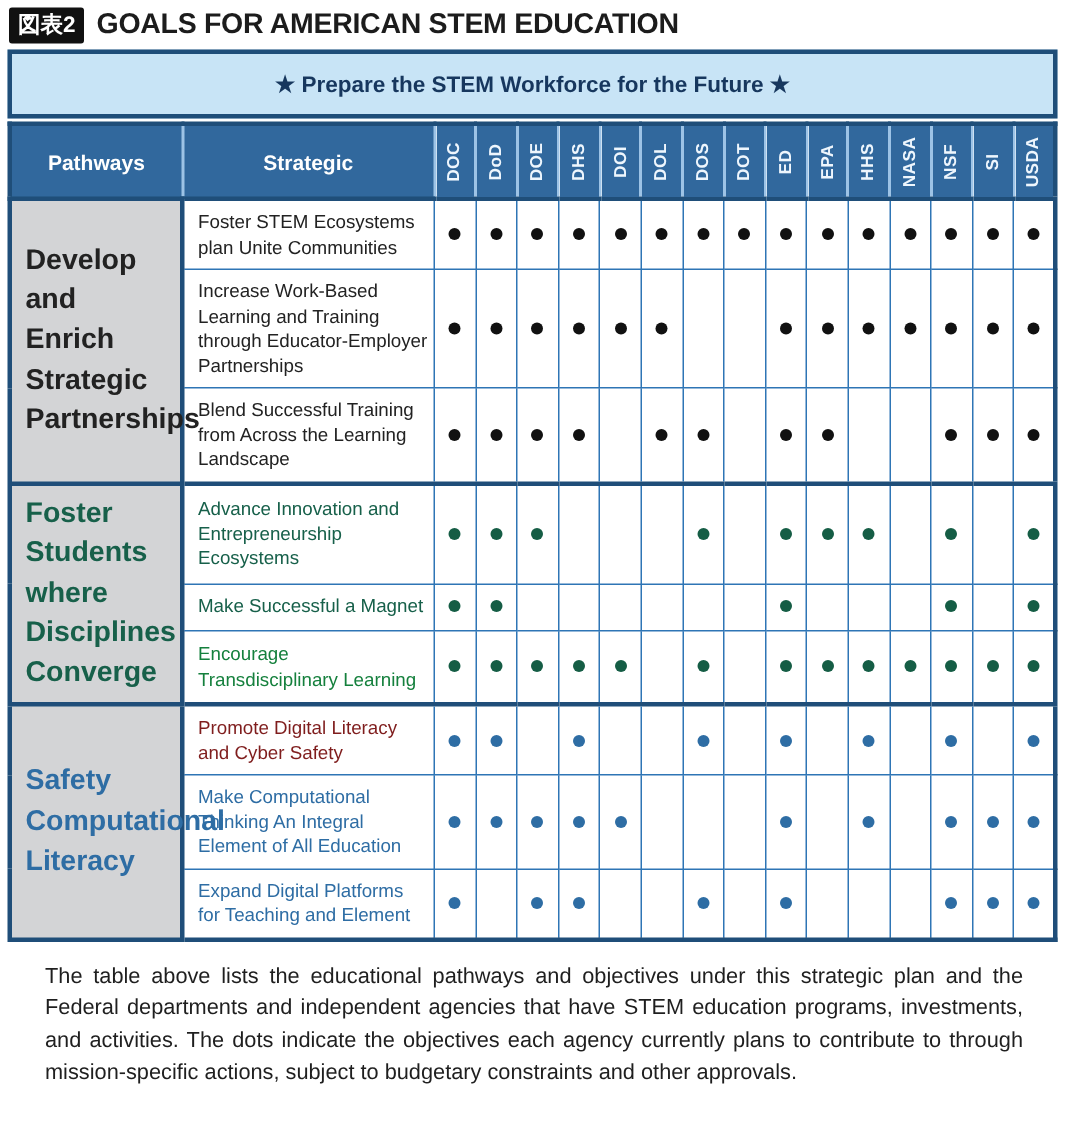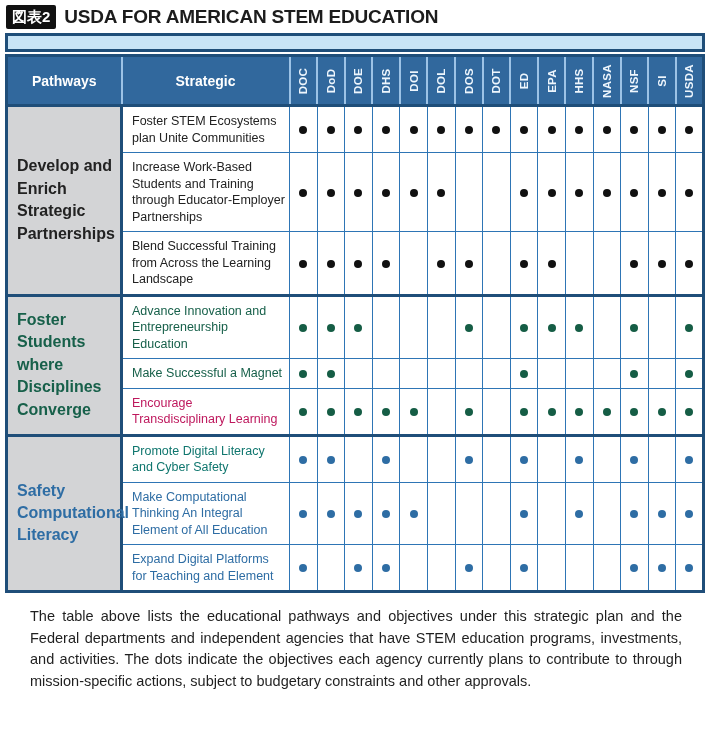--- a/index.html
+++ b/index.html
@@ -57,21 +57,21 @@
   tbody td {
     border: 1px solid #2e75b5;
     background: #ffffff;
     vertical-align: middle;
   }
   tbody tr.group-start td { border-top: 3px solid #1f4e79; }
   td.pathway {
     background: #d3d4d6;
     border-left: 3px solid #1f4e79;
     border-right: 3px solid #1f4e79;
-    font-weight: bold; font-size: 16px; line-height: 1.4;
+    font-weight: bold; font-size: 19px; line-height: 1.4;
     padding: 6px 6px 6px 9px;
   }
   td.objective {
     font-size: 12.5px; line-height: 16.5px;
     padding: 6px 4px 6px 9px;
   }
   td.dotcell { text-align: center; padding: 0; }
   .dot {
     display: inline-block; width: 8px; height: 8px; border-radius: 50%;
     vertical-align: middle;
@@ -80,24 +80,25 @@
     margin: 13px 28px 0 30px;
     font-size: 14.5px; line-height: 21.5px;
     color: #1f1f1f; text-align: justify;
   }
 </style>
 </head>
 <body>
 
 <div class="title-row">
   <span class="figure-badge">図表2</span>
-  <span class="page-title">USDA FOR AMERICAN STEM EDUCATION</span>
+  <span class="page-title">GOALS FOR AMERICAN STEM EDUCATION</span>
 </div>
 
 <div class="goals-box">
+  <div class="goal-line">★ Prepare the STEM Workforce for the Future ★</div>
 </div>
 
 <table class="stem">
   <colgroup>
     <col style="width:115px">
       <col style="width:168px">
   </colgroup>
   <thead>
     <tr id="agency-header-row">
       <th class="hdr-text">Pathways</th>
@@ -163,21 +164,21 @@
         <td class="dotcell"><span class="dot" style="background: rgb(17, 17, 17);"></span></td>
         <td class="dotcell"><span class="dot" style="background: rgb(17, 17, 17);"></span></td>
         <td class="dotcell"><span class="dot" style="background: rgb(17, 17, 17);"></span></td>
         <td class="dotcell"><span class="dot" style="background: rgb(17, 17, 17);"></span></td>
         <td class="dotcell"><span class="dot" style="background: rgb(17, 17, 17);"></span></td>
         <td class="dotcell"><span class="dot" style="background: rgb(17, 17, 17);"></span></td>
         <td class="dotcell"><span class="dot" style="background: rgb(17, 17, 17);"></span></td>
         <td class="dotcell"><span class="dot" style="background: rgb(17, 17, 17);"></span></td>
       </tr>
       <tr>
-        <td class="objective" style="color: rgb(34, 34, 34);">Increase Work-Based Students and Training through Educator-Employer Partnerships</td>
+        <td class="objective" style="color: rgb(34, 34, 34);">Increase Work-Based Learning and Training through Educator-Employer Partnerships</td>
         <td class="dotcell"><span class="dot" style="background: rgb(17, 17, 17);"></span></td>
         <td class="dotcell"><span class="dot" style="background: rgb(17, 17, 17);"></span></td>
         <td class="dotcell"><span class="dot" style="background: rgb(17, 17, 17);"></span></td>
         <td class="dotcell"><span class="dot" style="background: rgb(17, 17, 17);"></span></td>
         <td class="dotcell"><span class="dot" style="background: rgb(17, 17, 17);"></span></td>
         <td class="dotcell"><span class="dot" style="background: rgb(17, 17, 17);"></span></td>
         <td class="dotcell"></td>
         <td class="dotcell"></td>
         <td class="dotcell"><span class="dot" style="background: rgb(17, 17, 17);"></span></td>
         <td class="dotcell"><span class="dot" style="background: rgb(17, 17, 17);"></span></td>
@@ -200,21 +201,21 @@
         <td class="dotcell"><span class="dot" style="background: rgb(17, 17, 17);"></span></td>
         <td class="dotcell"><span class="dot" style="background: rgb(17, 17, 17);"></span></td>
         <td class="dotcell"></td>
         <td class="dotcell"></td>
         <td class="dotcell"><span class="dot" style="background: rgb(17, 17, 17);"></span></td>
         <td class="dotcell"><span class="dot" style="background: rgb(17, 17, 17);"></span></td>
         <td class="dotcell"><span class="dot" style="background: rgb(17, 17, 17);"></span></td>
       </tr>
       <tr class="group-start">
         <td class="pathway" rowspan="3" style="color: rgb(23, 96, 74);">Foster Students where Disciplines Converge</td>
-        <td class="objective" style="color: rgb(23, 96, 74);">Advance Innovation and Entrepreneurship Education</td>
+        <td class="objective" style="color: rgb(23, 96, 74);">Advance Innovation and Entrepreneurship Ecosystems</td>
         <td class="dotcell"><span class="dot" style="background: rgb(21, 93, 69);"></span></td>
         <td class="dotcell"><span class="dot" style="background: rgb(21, 93, 69);"></span></td>
         <td class="dotcell"><span class="dot" style="background: rgb(21, 93, 69);"></span></td>
         <td class="dotcell"></td>
         <td class="dotcell"></td>
         <td class="dotcell"></td>
         <td class="dotcell"><span class="dot" style="background: rgb(21, 93, 69);"></span></td>
         <td class="dotcell"></td>
         <td class="dotcell"><span class="dot" style="background: rgb(21, 93, 69);"></span></td>
         <td class="dotcell"><span class="dot" style="background: rgb(21, 93, 69);"></span></td>
@@ -236,40 +237,40 @@
         <td class="dotcell"></td>
         <td class="dotcell"><span class="dot" style="background: rgb(21, 93, 69);"></span></td>
         <td class="dotcell"></td>
         <td class="dotcell"></td>
         <td class="dotcell"></td>
         <td class="dotcell"><span class="dot" style="background: rgb(21, 93, 69);"></span></td>
         <td class="dotcell"></td>
         <td class="dotcell"><span class="dot" style="background: rgb(21, 93, 69);"></span></td>
       </tr>
       <tr>
-        <td class="objective" style="color: #be185d;">Encourage Transdisciplinary Learning</td>
+        <td class="objective" style="color: #15803d;">Encourage Transdisciplinary Learning</td>
         <td class="dotcell"><span class="dot" style="background: rgb(21, 93, 69);"></span></td>
         <td class="dotcell"><span class="dot" style="background: rgb(21, 93, 69);"></span></td>
         <td class="dotcell"><span class="dot" style="background: rgb(21, 93, 69);"></span></td>
         <td class="dotcell"><span class="dot" style="background: rgb(21, 93, 69);"></span></td>
         <td class="dotcell"><span class="dot" style="background: rgb(21, 93, 69);"></span></td>
         <td class="dotcell"></td>
         <td class="dotcell"><span class="dot" style="background: rgb(21, 93, 69);"></span></td>
         <td class="dotcell"></td>
         <td class="dotcell"><span class="dot" style="background: rgb(21, 93, 69);"></span></td>
         <td class="dotcell"><span class="dot" style="background: rgb(21, 93, 69);"></span></td>
         <td class="dotcell"><span class="dot" style="background: rgb(21, 93, 69);"></span></td>
         <td class="dotcell"><span class="dot" style="background: rgb(21, 93, 69);"></span></td>
         <td class="dotcell"><span class="dot" style="background: rgb(21, 93, 69);"></span></td>
         <td class="dotcell"><span class="dot" style="background: rgb(21, 93, 69);"></span></td>
         <td class="dotcell"><span class="dot" style="background: rgb(21, 93, 69);"></span></td>
       </tr>
       <tr class="group-start">
         <td class="pathway" rowspan="3" style="color: rgb(46, 109, 164);">Safety Computational Literacy</td>
-        <td class="objective" style="color: #0f766e;">Promote Digital Literacy and Cyber Safety</td>
+        <td class="objective" style="color: #7f1d1d;">Promote Digital Literacy and Cyber Safety</td>
         <td class="dotcell"><span class="dot" style="background: rgb(46, 109, 164);"></span></td>
         <td class="dotcell"><span class="dot" style="background: rgb(46, 109, 164);"></span></td>
         <td class="dotcell"></td>
         <td class="dotcell"><span class="dot" style="background: rgb(46, 109, 164);"></span></td>
         <td class="dotcell"></td>
         <td class="dotcell"></td>
         <td class="dotcell"><span class="dot" style="background: rgb(46, 109, 164);"></span></td>
         <td class="dotcell"></td>
         <td class="dotcell"><span class="dot" style="background: rgb(46, 109, 164);"></span></td>
         <td class="dotcell"></td>

